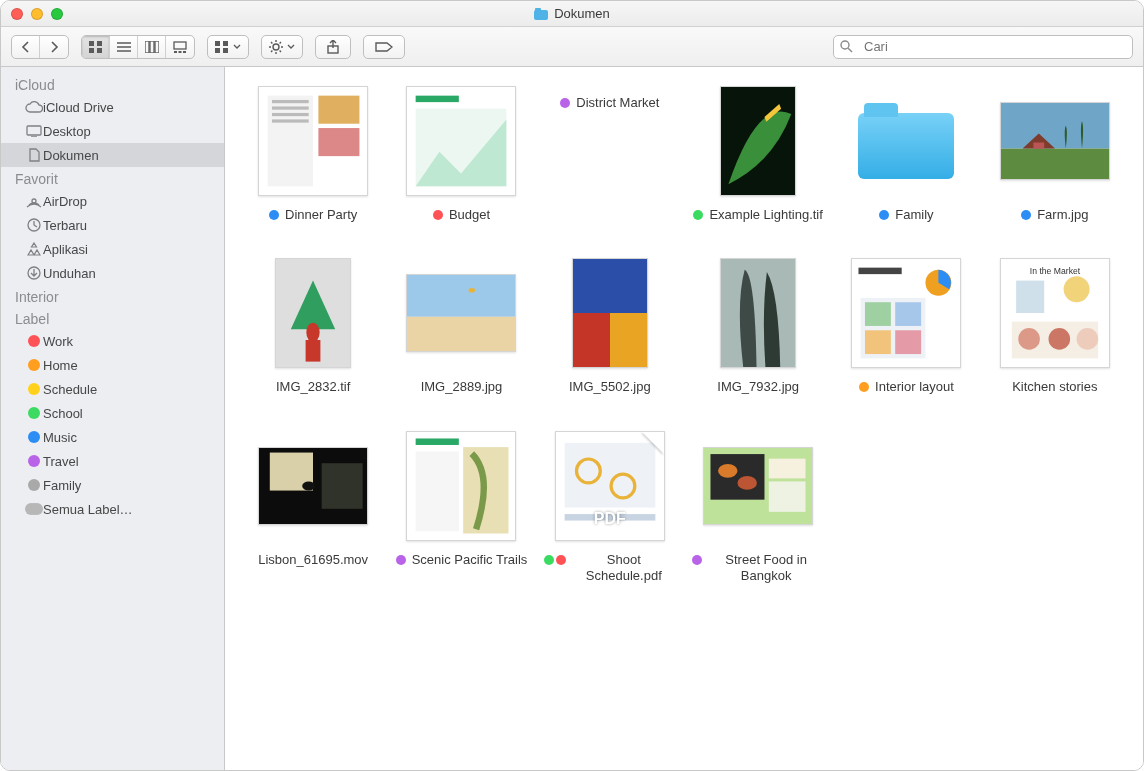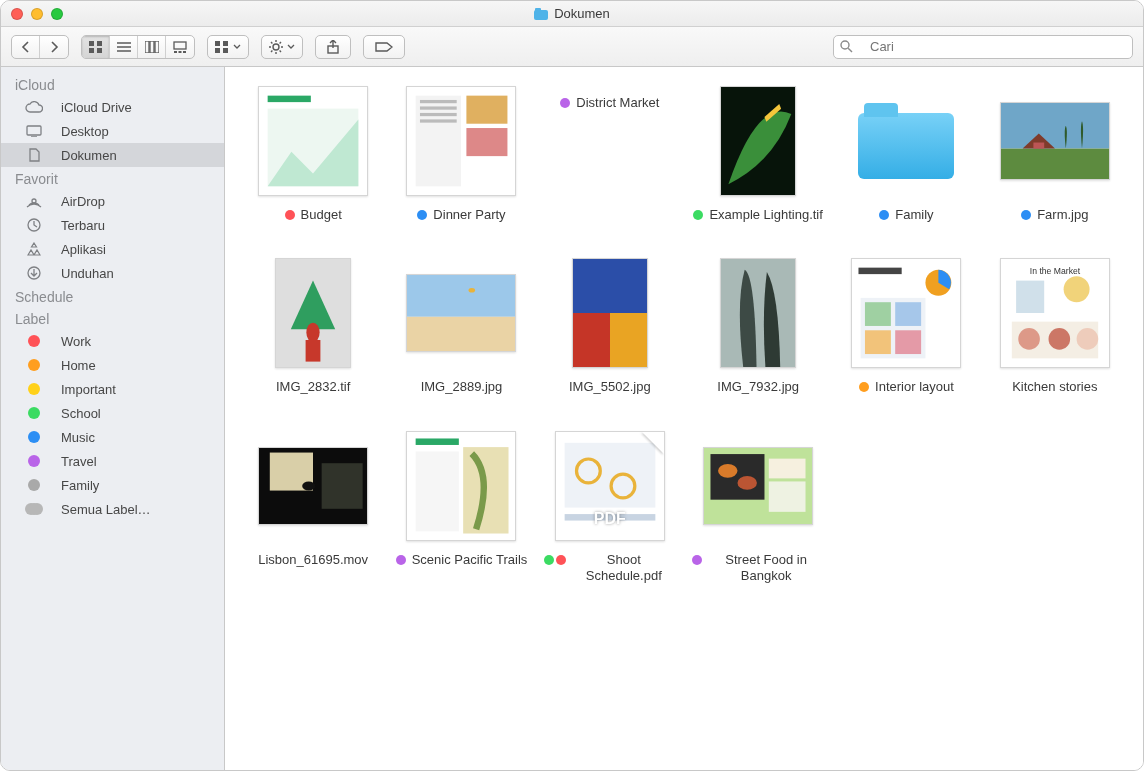--- a/index.html
+++ b/index.html
@@ -40,33 +40,33 @@
   }
   .seg{display:flex; height:24px; border:1px solid #bfbfbf; border-radius:5px; overflow:hidden; background:linear-gradient(#ffffff,#f2f2f2);}
   .seg .btn{width:28px; display:flex; align-items:center; justify-content:center; border-right:1px solid #cfcfcf;}
   .seg .btn:last-child{border-right:none;}
   .seg .btn.active{background:linear-gradient(#e3e3e3,#d5d5d5); box-shadow:inset 0 1px 2px rgba(0,0,0,.2);}
   .seg .btn.single{width:34px;}
   .seg .btn.wide{width:40px;}
   .seg .btn svg{color:#5a5a5a;}
   .search{
     margin-left:auto; width:300px; height:24px; border:1px solid #bfbfbf; border-radius:5px;
-    background:#fff; display:flex; align-items:center; padding:0 6px; gap:17px;
+    background:#fff; display:flex; align-items:center; padding:0 6px; gap:11px;
   }
   .search svg{color:#8a8a8a;}
   .search input{border:none;outline:none;font-size:13px;flex:1;background:transparent;color:#8a8a8a;}
 
   
   .body{display:flex; height:calc(771px - 26px - 40px);}
   .sidebar{
     width: 224px; background:#eceef2; border-right:1px solid #c8c8c8;
     padding-top:6px; font-size:13px; color:#474747; overflow-y:auto;
   }
   .section-head{color:#8a8c90; font-size:14px; padding:4px 14px 2px;}
-  .side-item{display:flex; align-items:center; gap:18px; padding:3px 14px 3px 24px; height:24px;}
+  .side-item{display:flex; align-items:center; gap:0; padding:3px 14px 3px 24px; height:24px;}
   .side-item.selected{background:#d4d6da;}
   .side-item .icon{width:18px; display:flex; justify-content:center;}
   .side-item svg{color:#7e8084;}
   .tag-dot{width:12px;height:12px;border-radius:50%;}
   .all-tags{width:12px;height:12px;border-radius:50%;background:#b7b7b7;box-shadow:3px 0 0 #b7b7b7, -3px 0 0 #b7b7b7;}
 
   .dot-red{background:#ff5257;}
   .dot-orange{background:#ff9e1f;}
   .dot-yellow{background:#ffd11a;}
   .dot-green{background:#3bdb62;}
@@ -276,40 +276,40 @@
     <div class="side-item">
       <span class="icon">
           <svg width="14" height="14" viewBox="0 0 14 14">
             <circle cx="7" cy="7" r="6" fill="none" stroke="currentColor" stroke-width="1.3"></circle>
             <path d="M7 3v6M4 7l3 3 3-3" stroke="currentColor" stroke-width="1.3" fill="none"></path>
           </svg>
         </span>
       <span>Unduhan</span>
     </div>
 
-    <div class="section-head">Schedule</div>
+    <div class="section-head">Interior</div>
 
     <div class="section-head">Label</div>
     <div class="side-item">
         <span class="icon">
           <span class="tag-dot dot-red"></span>
         </span>
         <span>Work</span>
       </div>
     <div class="side-item">
         <span class="icon">
           <span class="tag-dot dot-orange"></span>
         </span>
         <span>Home</span>
       </div>
     <div class="side-item">
         <span class="icon">
           <span class="tag-dot dot-yellow"></span>
         </span>
-        <span>Important</span>
+        <span>Schedule</span>
       </div>
     <div class="side-item">
         <span class="icon">
           <span class="tag-dot dot-green"></span>
         </span>
         <span>School</span>
       </div>
     <div class="side-item">
         <span class="icon">
           <span class="tag-dot dot-blue"></span>
@@ -331,58 +331,58 @@
     <div class="side-item">
         <span class="icon">
           <span class="all-tags"></span>
         </span>
         <span>Semua Label…</span>
       </div>
   </div>
 
   <div class="content">
     <div class="grid" id="grid">
-        <div class="cell">
-          <div class="thumbbox">
-            <div class="thumb doc">
-              <svg class="art" viewBox="0 0 100 100" preserveAspectRatio="none">
-                <rect width="100" height="100" fill="#fff"></rect>
-                <rect x="8" y="8" width="40" height="6" fill="#2aa866"></rect>
-                <rect x="8" y="20" width="84" height="72" fill="#edf7f1"></rect>
-                <path d="M8 92 L30 60 L50 80 L92 30 L92 92 Z" fill="#bfe8d2"></path>
-              </svg>
-            </div>
-          </div>
-          <div class="label">
-            <span class="tags">
-              <span class="mini-dot" style="background: rgb(255, 82, 87);"></span>
-            </span>
-            <span class="ltext">Budget</span>
-          </div>
-        </div>
         <div class="cell">
           <div class="thumbbox">
             <div class="thumb doc">
               <svg class="art" viewBox="0 0 100 100" preserveAspectRatio="none">
                 <rect width="100" height="100" fill="#fff"></rect>
                 <rect x="55" y="8" width="38" height="26" fill="#e0b060"></rect>
                 <rect x="55" y="38" width="38" height="26" fill="#d88"></rect>
                 <rect x="8" y="8" width="42" height="84" fill="#f3f3f3"></rect>
                 <rect x="12" y="12" width="34" height="3" fill="#bbb"></rect>
                 <rect x="12" y="18" width="34" height="3" fill="#bbb"></rect>
                 <rect x="12" y="24" width="34" height="3" fill="#bbb"></rect>
                 <rect x="12" y="30" width="34" height="3" fill="#bbb"></rect>
               </svg>
             </div>
           </div>
           <div class="label">
             <span class="tags">
               <span class="mini-dot" style="background: rgb(44, 142, 244);"></span>
             </span>
             <span class="ltext">Dinner Party</span>
+          </div>
+        </div>
+        <div class="cell">
+          <div class="thumbbox">
+            <div class="thumb doc">
+              <svg class="art" viewBox="0 0 100 100" preserveAspectRatio="none">
+                <rect width="100" height="100" fill="#fff"></rect>
+                <rect x="8" y="8" width="40" height="6" fill="#2aa866"></rect>
+                <rect x="8" y="20" width="84" height="72" fill="#edf7f1"></rect>
+                <path d="M8 92 L30 60 L50 80 L92 30 L92 92 Z" fill="#bfe8d2"></path>
+              </svg>
+            </div>
+          </div>
+          <div class="label">
+            <span class="tags">
+              <span class="mini-dot" style="background: rgb(255, 82, 87);"></span>
+            </span>
+            <span class="ltext">Budget</span>
           </div>
         </div>
         <div class="cell">
           <div class="label">
             <span class="tags">
               <span class="mini-dot" style="background: rgb(185, 100, 232);"></span>
             </span>
             <span class="ltext">District Market</span>
           </div>
         </div>

